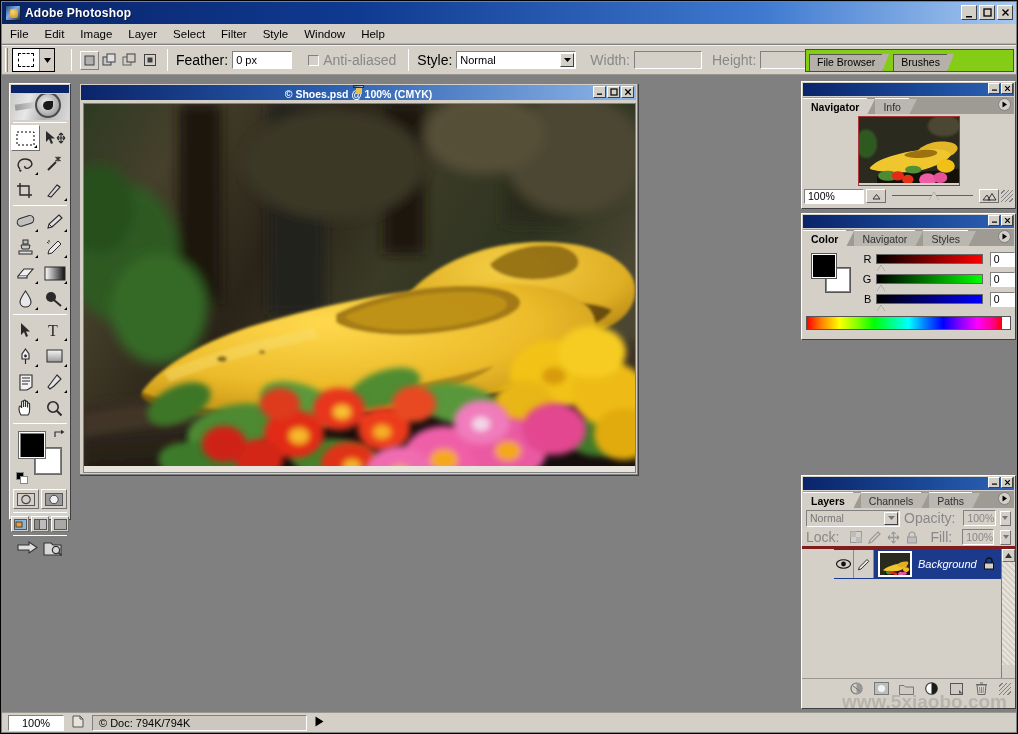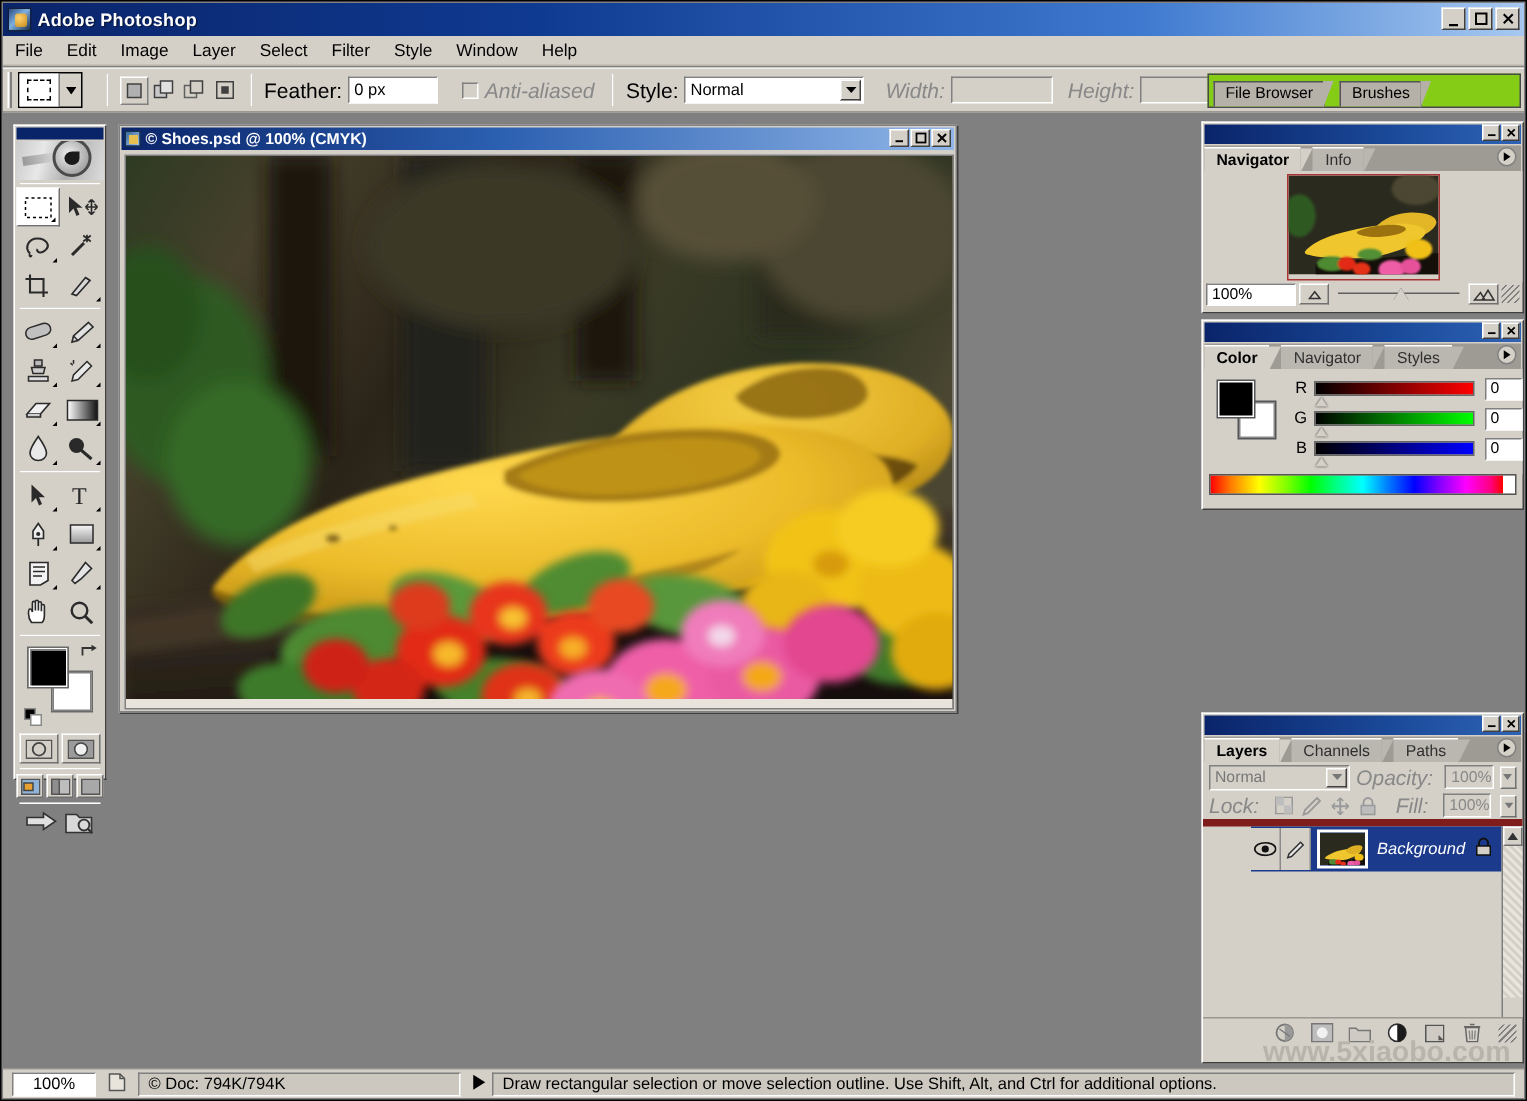--- a/index.html
+++ b/index.html
@@ -84,21 +84,21 @@
     width: 15px; height: 22px; border-left:1px solid #808080; display:flex;align-items:center;justify-content:center;
   }
   .sep { width:1px; height:22px; background:#9a9690; margin:0 8px; border-right:1px solid #fff; }
   .selmodes { display:flex; gap:1px; }
   .selmode {
     width:19px;height:19px; background:#d4d0c8; border:1px solid #d4d0c8;
     display:flex;align-items:center;justify-content:center;
   }
   .selmode.active { border:1px solid #fff; border-right-color:#808080;border-bottom-color:#808080; background:#d4d0c8;}
   .lbl { font-size:14px; color:#000; margin-right:4px; }
-  .lbl.dim { color:#888;font-style:italic; }
+  .lbl.dim { color:#888; }
   .txtfield {
     background:#fff; border:1px solid #808080; border-right-color:#fff;border-bottom-color:#fff;
     height:18px; font-size:11px; padding:1px 3px; color:#000;
     font-family:"Liberation Sans",sans-serif; display:flex; align-items:center;
   }
   .txtfield.disabled { background:#d4d0c8; color:#999; }
   .selectbox {
     background:#fff; border:1px solid #808080; border-right-color:#fff;border-bottom-color:#fff;
     height:18px; font-size:11px; display:flex; align-items:center; padding-left:3px; color:#000;
     position:relative;
@@ -181,20 +181,21 @@
   .docwin {
     position:absolute; left:78px; top:82px; width:559px; height:392px;
     border:1px solid #808080; background:#d4d0c8;
     box-shadow: 1px 1px 0 #404040;
   }
   .doctitle {
     height:15px; margin:1px;
     background: linear-gradient(to right,#0a246a 0%,#2b5fb0 45%,#8fb6e8 100%);
     display:flex; align-items:center; color:#fff; font-size:10.5px; font-weight:bold;
     position:relative;
+    flex-direction:column;
   }
   .doctitle .dicon{ width:11px;height:11px;margin:0 3px 0 2px;
     background:linear-gradient(135deg,#3a6aa0,#a8c8e8); border:1px solid #16304f; position:relative;}
   .doctitle .dicon:after{content:"";position:absolute;left:2px;top:2px;width:6px;height:6px;
     background:#e8c050;}
   .docbtns { position:absolute; right:2px; top:1px; display:flex; gap:1px; }
   .docbtn { width:13px;height:12px;background:#d4d0c8;border:1px solid #fff;
     border-right-color:#404040;border-bottom-color:#404040; display:flex;align-items:center;justify-content:center;}
   .canvas {
     position:absolute; left:3px; top:19px; width:553px; height:370px;
@@ -1043,21 +1044,21 @@
       <span style="flex:1"></span>
       <span class="lbl dim">Fill:</span>
       <div class="opacfield">100%</div>
       <div class="tribtn">
         <svg width="6" height="4">
             <path d="M0,0 L6,0 L3,4 Z" fill="#777"></path>
           </svg>
       </div>
     </div>
 
-    <div class="layerlist" style="height:132px; border-top:5px solid #7f1d1d;padding-left:32px;">
+    <div class="layerlist" style="height:132px; border-top:3px solid #7f1d1d;padding-left:32px;">
       <div class="layerrow">
         <div class="lcell">
           <svg width="15" height="10">
               <ellipse cx="7.5" cy="5" rx="7" ry="4.2" fill="none" stroke="#111" stroke-width="1.1"></ellipse>
               <circle cx="7.5" cy="5" r="2.4" fill="#111"></circle>
             </svg>
         </div>
         <div class="lcell">
           <svg width="13" height="13">
               <path d="M10,1.5 L11.8,3.3 L4,11 L1.5,11.8 L2.3,9.3 Z" fill="#e8e8e8" stroke="#333" stroke-width="1"></path>
@@ -1145,18 +1146,17 @@
           <path d="M1,1 L8,1 L11,4 L11,12 L1,12 Z" fill="#e8e4dc" stroke="#555"></path>
           <path d="M8,1 L8,4 L11,4" fill="none" stroke="#555"></path>
         </svg>
     </span>
     <div class="sb-docinfo">© Doc: 794K/794K</div>
     <span style="margin-left:8px">
       <svg width="9" height="11">
           <path d="M0.5,0.5 L8.5,5.5 L0.5,10.5 Z" fill="#000"></path>
         </svg>
     </span>
-    <div class="sb-hint">Draw rectangular selection or move selection outline.  Use Shift, Alt, and Ctrl for additional options.</div>
   </div>
 
   <div class="wm">www.5xiaobo.com</div>
 
 </div>
 
 </body></html>

